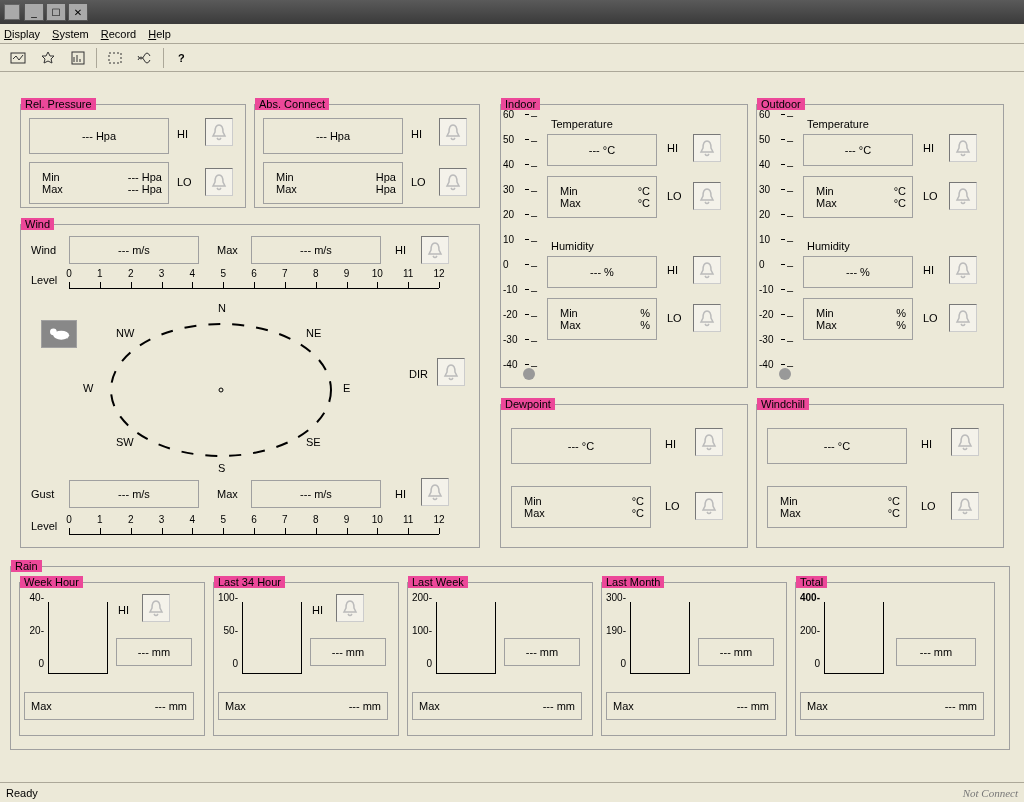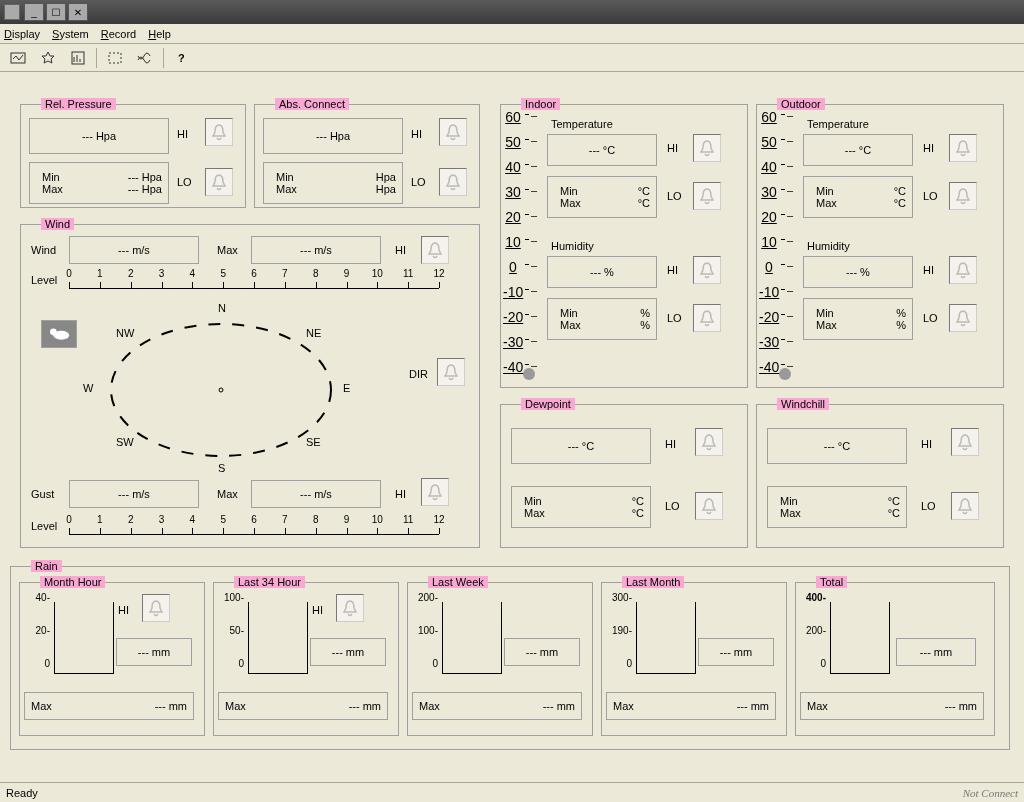--- a/index.html
+++ b/index.html
@@ -10,35 +10,35 @@
 .winbtns { display: flex; gap: 2px; }
 .winbtn { width: 20px; height: 18px; background: #a9a9a9; border: 1px solid #555; display: flex; align-items: center; justify-content: center; font-size: 10px; }
 .menubar { height: 20px; background: #ece9d8; border-bottom: 1px solid #aca899; display: flex; align-items: center; padding: 0 4px; gap: 12px; }
 .menuitem u { text-decoration: underline; }
 .toolbar { height: 28px; background: #ece9d8; border-bottom: 1px solid #aca899; display: flex; align-items: center; padding: 0 4px; gap: 2px; }
 .tbtn { width: 28px; height: 24px; display: flex; align-items: center; justify-content: center; border: 1px solid transparent; }
 .tbtn svg { width: 16px; height: 16px; }
 .content { position: absolute; left: 0; top: 72px; width: 1024px; height: 710px; }
 .status { position: absolute; left: 0; bottom: 0; width: 100%; height: 20px; background: #ece9d8; border-top: 1px solid #aca899; display: flex; align-items: center; padding: 0 6px; justify-content: space-between; }
 fieldset { border: 1px solid #a0a0a0; background: #ece9d8; position: absolute; }
-legend { padding: 0 4px; background: #f9a8d4; font-size: 11px; margin-left: 20px; }
+legend { padding: 0 4px; background: #ec4899; font-size: 11px; }
 .inset { position: absolute; border: 1px solid #a0a0a0; background: #ece9d8; display: flex; align-items: center; justify-content: center; }
 .inset.left { justify-content: flex-start; padding-left: 6px; }
 .label { position: absolute; font-size: 11px; }
 .bell { position: absolute; width: 28px; height: 28px; border: 1px inset #ccc; background: #f4f2ea; display: flex; align-items: center; justify-content: center; }
 .bell svg { width: 20px; height: 20px; }
 .thermo-scale { position: absolute; width: 30px; }
-.thermo-scale .tick { position: absolute; font-size: 14px; text-align: center; width: 20px; text-decoration: underline; }
+.thermo-scale .tick { position: absolute; font-size: 10px; text-align: left; width: 20px; }
 .thermo-scale .tickline { position: absolute; height: 1px; background: #000; width: 4px; left: 22px; }
 .thermo-slider { position: absolute; width: 12px; height: 12px; border-radius: 50%; background: #999; left: 20px; }
 .scale12 { position: absolute; height: 24px; }
 .scale12 .num { position: absolute; font-size: 10px; top: 0; transform: translateX(-50%); }
 .scale12 .line { position: absolute; height: 6px; width: 1px; background: #000; top: 14px; }
 .scale12 .bar { position: absolute; left: 0; right: 0; top: 20px; height: 1px; background: #000; }
-.rain-axis { position: absolute; width: 90px; height: 80px; margin-left: 6px; }
+.rain-axis { position: absolute; width: 90px; height: 80px; }
 .rain-axis .y { position: absolute; font-size: 10px; text-align: right; width: 22px; }
 .rain-axis .bar { position: absolute; left: 26px; bottom: 0; width: 60px; height: 72px; border-left: 1px solid #000; border-bottom: 1px solid #000; border-right: 1px solid #000; }
 .compass { position: absolute; }
 </style>
 </head>
 <body>
 
 <div class="titlebar">
   <div class="appicon"></div>
   <div class="winbtns">
@@ -492,21 +492,21 @@
         <svg viewBox="0 0 20 20">
           <path d="M10 3 C6 3 6 8 6 10 L4 14 H16 L14 10 C14 8 14 3 10 3 Z M8 16 Q10 19 12 16" fill="none" stroke="#bbb" stroke-width="1.5"></path>
         </svg>
       </div>
   </fieldset>
 
   <fieldset style="left:10px; top:488px; width:1000px; height:190px">
     <legend>Rain</legend>
 
     <fieldset style="left:8px;top:4px;width:186px;height:160px">
-      <legend>Month Hour</legend>
+      <legend>Week Hour</legend>
       <div class="rain-axis" style="left:2px;top:6px" id="rain0">
           <div class="bar"></div>
           <div class="y" style="top: -2px;">40-</div>
           <div class="y" style="top: 31px;">20-</div>
           <div class="y" style="top: 64px;">0</div>
         </div>
       <span class="label" style="left:98px;top:16px">HI</span>
       <div class="bell" style="left:122px;top:6px">
           <svg viewBox="0 0 20 20">
             <path d="M10 3 C6 3 6 8 6 10 L4 14 H16 L14 10 C14 8 14 3 10 3 Z M8 16 Q10 19 12 16" fill="none" stroke="#bbb" stroke-width="1.5"></path>

